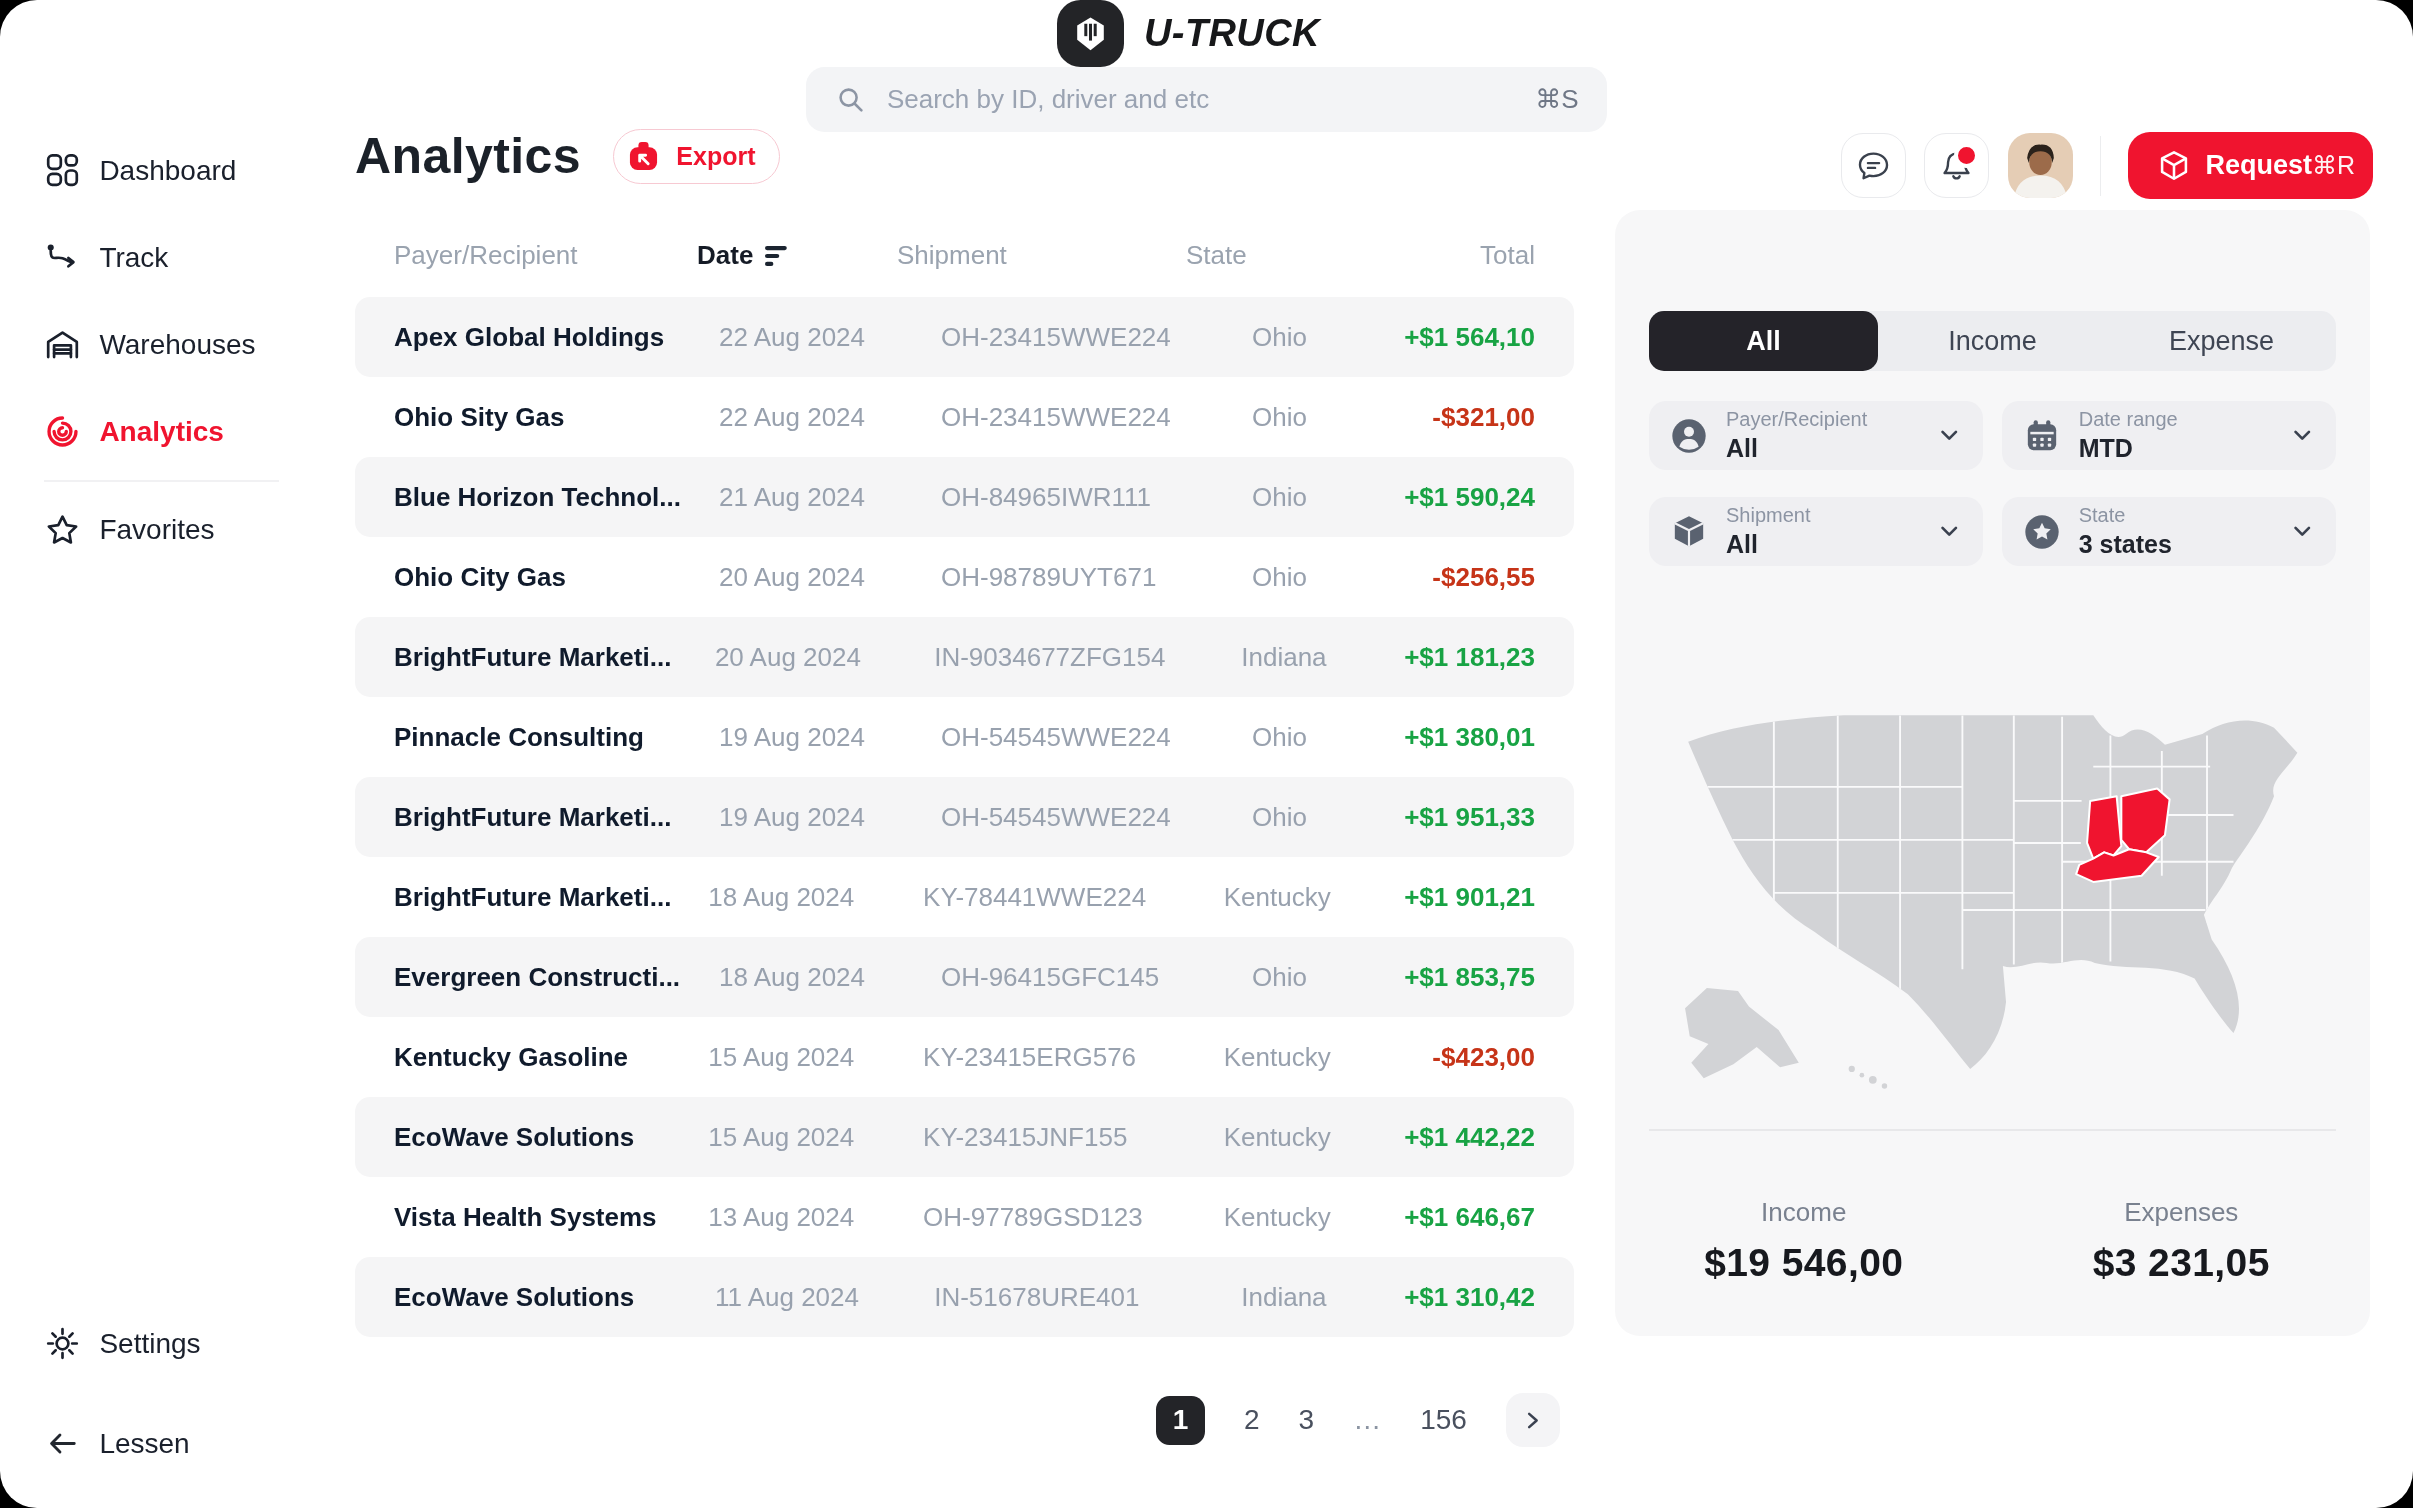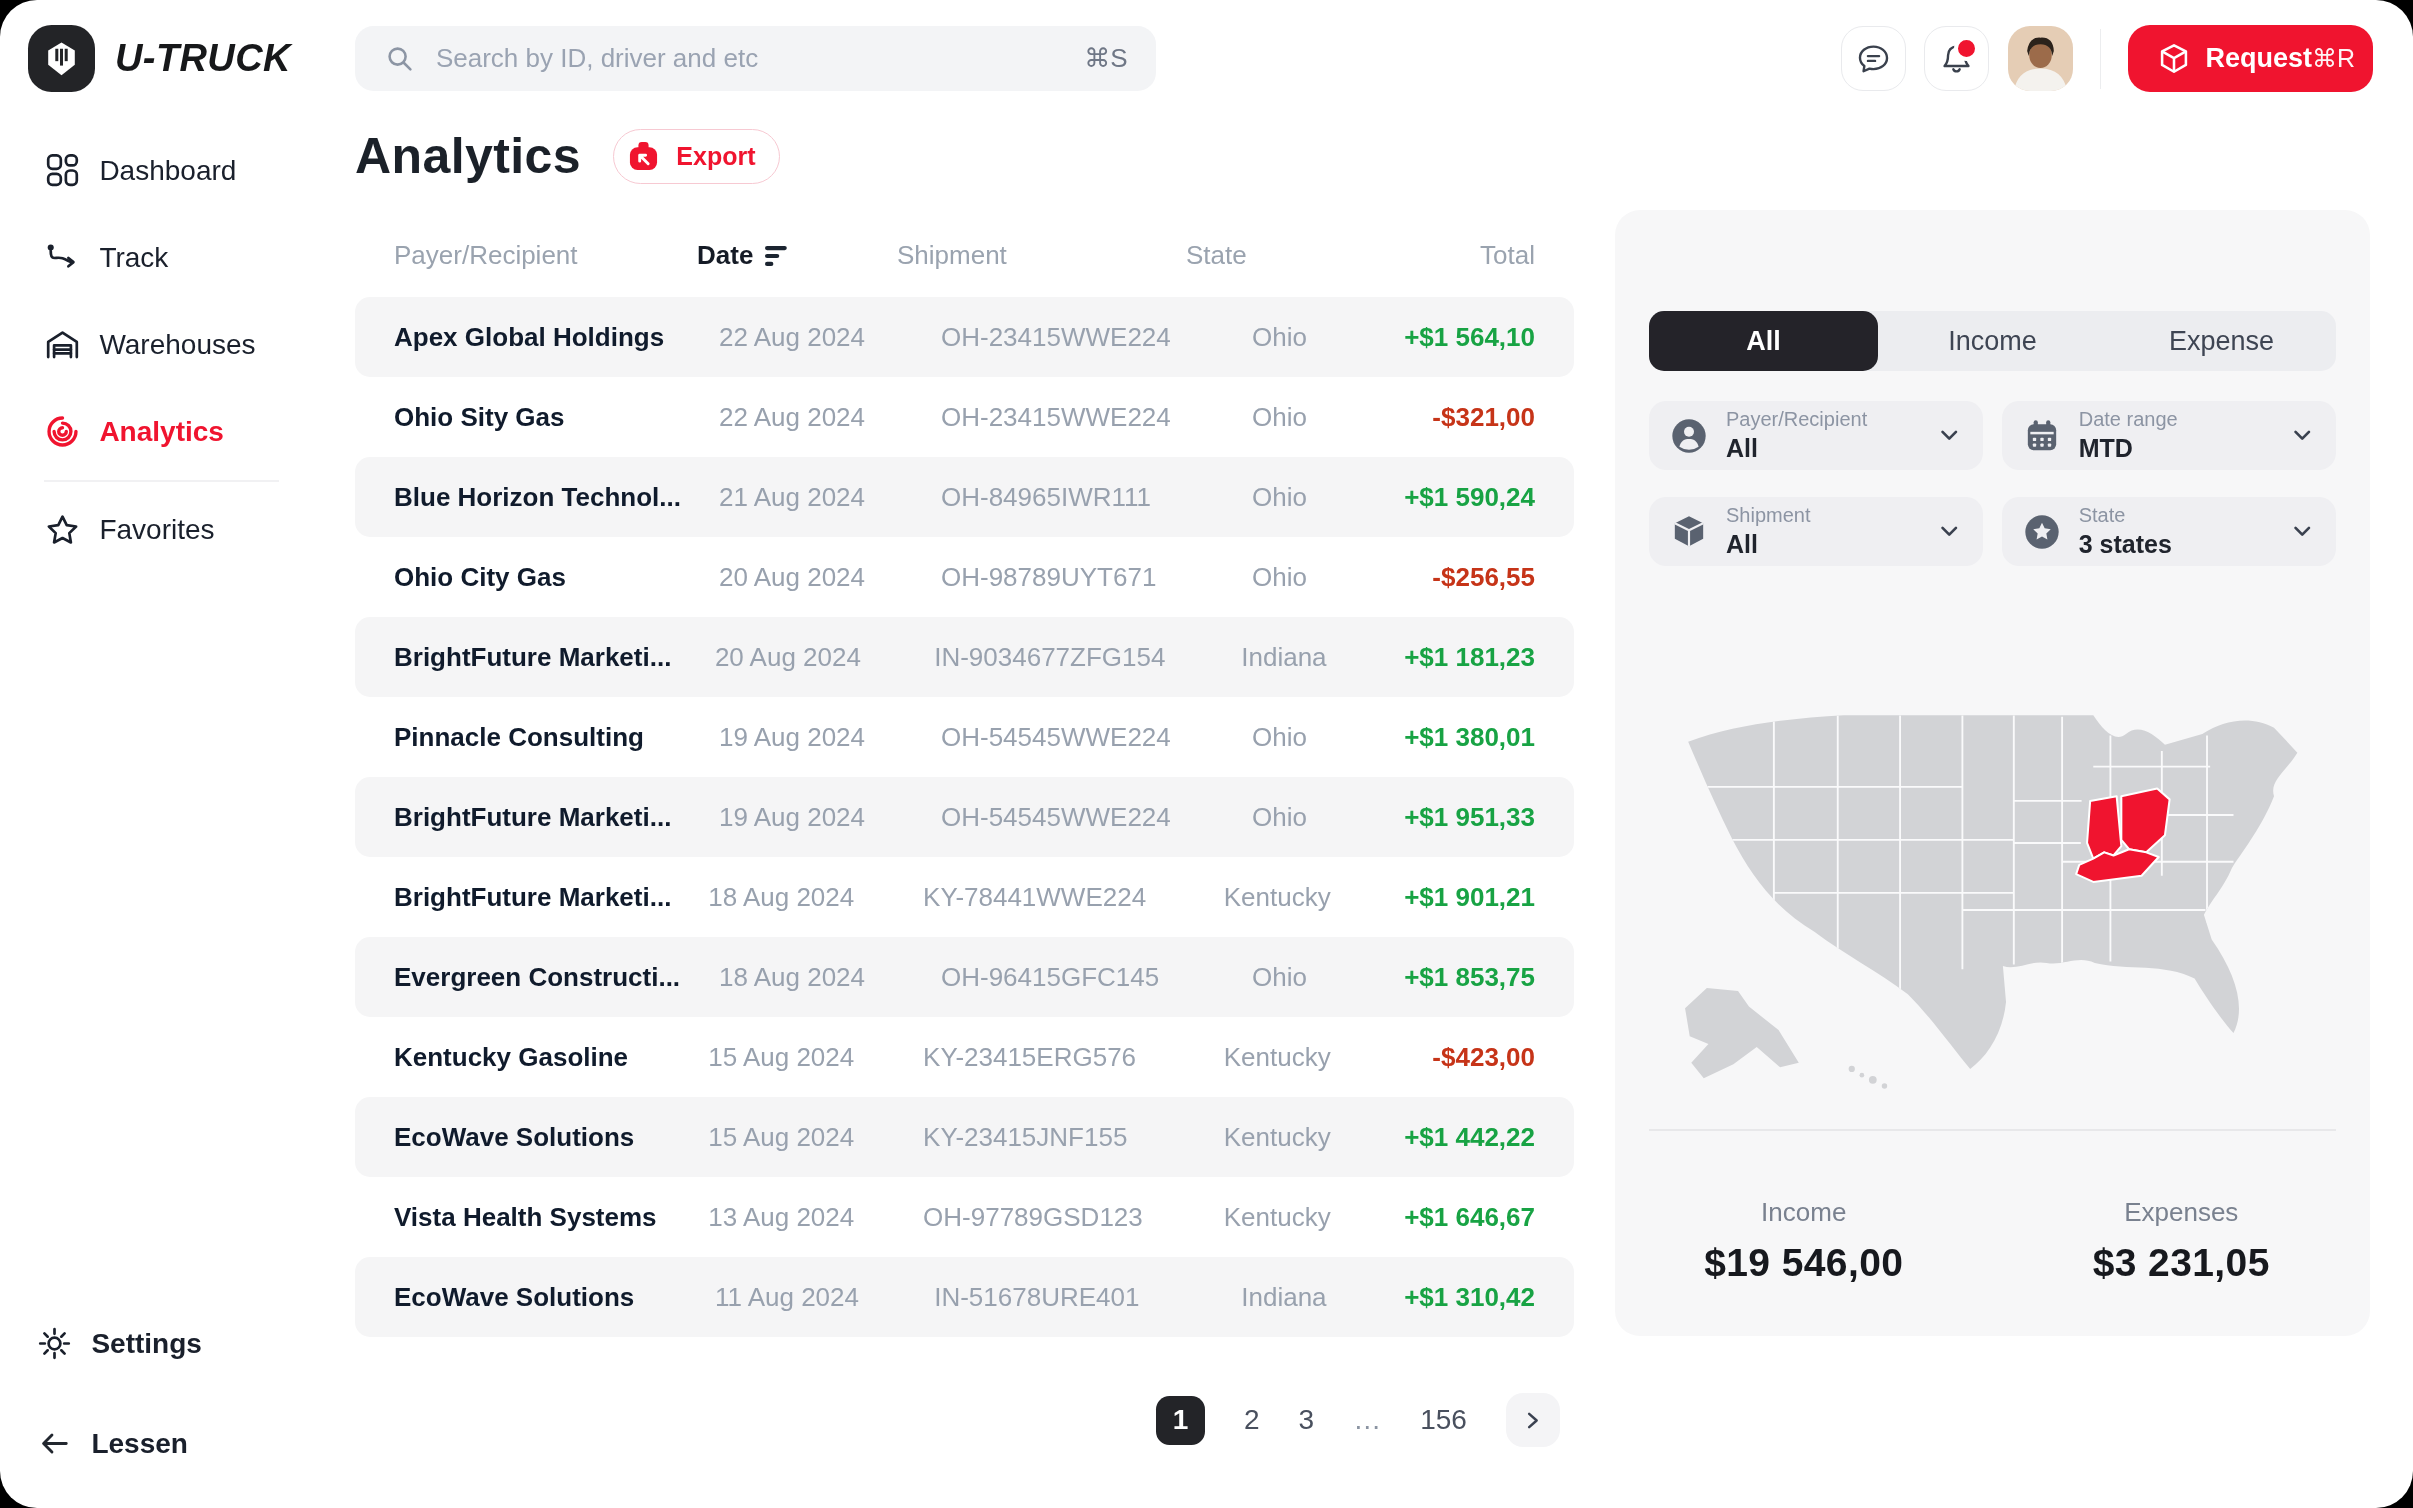--- a/index.html
+++ b/index.html
@@ -4,21 +4,21 @@
 <style>
   html,body{margin:0;padding:0;}
   body{
     width:2413px;height:1508px;position:relative;background:#000;
     font-family:"Liberation Sans","DejaVu Sans",sans-serif;
     -webkit-font-smoothing:antialiased;overflow:hidden;
   }
   .app{position:absolute;inset:0;background:#fff;border-radius:37px;overflow:hidden;}
 
   
-  .topbar{position:absolute;top:0;left:0;right:0;height:117px;display:flex;align-items:center;}
+  .topbar{position:absolute;top:0;left:0;right:0;height:117px;display:flex;align-items:center;flex-direction:column;}
   .brand{display:flex;align-items:center;gap:20px;padding-left:28px;width:355px;box-sizing:border-box;flex:none;}
   .logo{width:67px;height:67px;background:#232427;border-radius:23.5px;display:flex;align-items:center;justify-content:center;flex:none;}
   .brand-name{font-size:38px;font-weight:800;font-style:italic;color:#17181A;letter-spacing:0.4px;}
   .search{width:801px;height:65px;background:#F3F4F6;border-radius:18.4px;display:flex;align-items:center;gap:18.4px;padding:0 28.5px;box-sizing:border-box;flex:none;}
   .search input{flex:1;border:none;background:transparent;outline:none;font-size:26px;color:#3C4553;font-family:inherit;}
   .search input::placeholder{color:#9AA3B2;}
   .search-sc{color:#6F7786;font-size:26px;}
   .top-actions{margin-left:auto;display:flex;align-items:center;gap:18.4px;padding-right:40px;justify-content:space-between;}
   .icon-btn{width:65px;height:65px;border:1.7px solid #E9EAED;background:#fff;border-radius:22px;display:flex;align-items:center;justify-content:center;position:relative;box-sizing:border-box;}
   .bell-dot{position:absolute;top:9.2px;right:9.2px;width:17px;height:17px;border-radius:50%;background:#F0142F;border:4.2px solid #fff;}
@@ -28,21 +28,21 @@
   .req-left{display:flex;align-items:center;gap:15px;}
   .req-label{font-size:27px;font-weight:700;}
   .req-sc{font-size:25px;opacity:.95;}
 
   
   .sidebar{position:absolute;top:117px;left:0;width:355px;bottom:0;}
   .nav{position:absolute;top:10px;left:44px;right:25px;}
   .nav-item{display:flex;align-items:center;gap:18.4px;height:87px;font-size:28px;color:#1A202C;font-weight:500;cursor:pointer;}
   .nav-item.active{color:#F0142F;font-weight:700;}
   .nav-div{height:1.7px;background:#F1F1F3;margin:5px 0;width:235px;}
-  .side-item{position:absolute;left:36px;display:flex;align-items:center;gap:18.4px;height:87px;font-size:28px;color:#1A202C;font-weight:700;cursor:pointer;}
+  .side-item{position:absolute;left:44px;display:flex;align-items:center;gap:18.4px;height:87px;font-size:28px;color:#1A202C;font-weight:400;cursor:pointer;}
   .side-item.settings{top:1183px;}
   .side-item.lessen{top:1283px;}
   .nav-ico{width:37px;height:37px;flex:none;display:flex;align-items:center;justify-content:center;}
 
   
   .title-row{position:absolute;left:355px;top:127px;display:flex;align-items:center;gap:32px;}
   .page-title{font-size:50px;font-weight:800;color:#1B2129;letter-spacing:0.4px;}
   .export{height:55px;border:1.7px solid #F7C9D2;border-radius:34px;background:#fff;display:flex;align-items:center;gap:13.4px;padding:0 23.5px 0 10px;color:#F0142F;font-size:25px;font-weight:700;cursor:pointer;font-family:inherit;}
 
   .table{position:absolute;left:355px;top:236px;width:1219px;}

